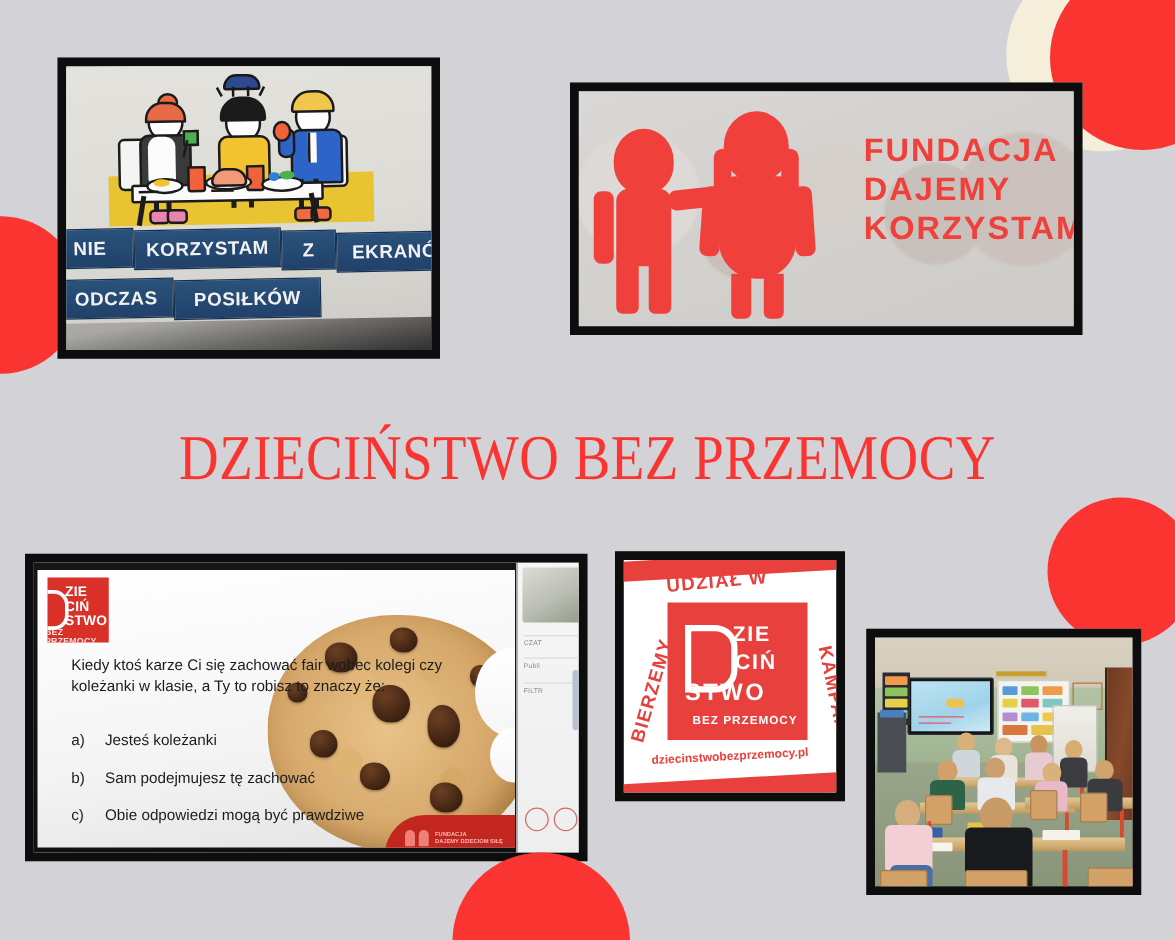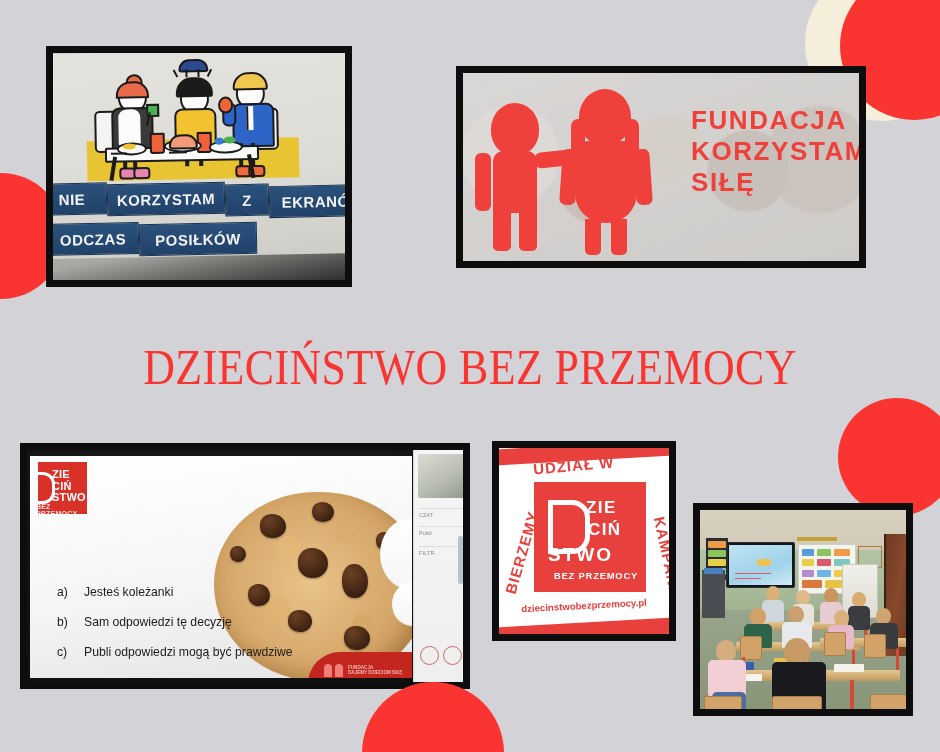--- a/index.html
+++ b/index.html
@@ -504,22 +504,22 @@
         <div class="fig-torso" style="left:162px; top:46px; width:14px; height:44px; border-radius:8px;"></div>
         <div class="fig-torso" style="left:112px; top:68px; width:62px; height:82px; border-radius:14px 14px 30px 30px;"></div>
         <div class="fig-arm" style="left:98px; top:76px; width:16px; height:56px; transform:rotate(4deg);"></div>
         <div class="fig-arm" style="left:172px; top:76px; width:16px; height:56px; transform:rotate(-4deg);"></div>
         <div class="fig-leg" style="left:122px; top:146px; width:16px; height:36px;"></div>
         <div class="fig-leg" style="left:148px; top:146px; width:16px; height:36px;"></div>
       </div>
 
       <div class="fdds-text">
         <span>FUNDACJA</span>
+        <span>DAJEMY</span>
         <span>KORZYSTAM</span>
-        <span>SIŁĘ</span>
       </div>
     </div>
   </div>
 
   <div class="title">DZIECIŃSTWO BEZ PRZEMOCY</div>
 
   <div class="circle circle-red-right"></div>
 
   <div class="photo" id="photo-quiz">
     <div class="photo-inner">
@@ -543,33 +543,34 @@
           <div class="chip" style="left:128px; top:72px; width:26px; height:34px;"></div>
           <div class="chip" style="left:34px;  top:92px; width:22px; height:22px;"></div>
           <div class="chip" style="left:74px;  top:118px; width:24px; height:22px;"></div>
           <div class="chip" style="left:130px; top:134px; width:26px; height:24px;"></div>
           <div class="chip" style="left:162px; top:40px; width:18px; height:18px;"></div>
           <div class="chip" style="left:16px;  top:54px; width:16px; height:16px;"></div>
           <div class="bite"></div>
           <div class="bite2"></div>
         </div>
 
+        <div class="quiz-q">Kiedy ktoś karze Ci się zachować fair wobec kolegi czy koleżanki w klasie, a Ty to robisz to znaczy że:</div>
 
         <div class="quiz-opts">
           <div class="quiz-opt">
             <span class="quiz-opt-k">a)</span>
             <span>Jesteś koleżanki</span>
           </div>
           <div class="quiz-opt">
             <span class="quiz-opt-k">b)</span>
-            <span>Sam odpowiedzi tę decyzję</span>
+            <span>Sam podejmujesz tę zachować</span>
           </div>
           <div class="quiz-opt">
             <span class="quiz-opt-k">c)</span>
-            <span>Publi odpowiedzi mogą być prawdziwe</span>
+            <span>Obie odpowiedzi mogą być prawdziwe</span>
           </div>
         </div>
 
         <div class="quiz-fdds">
           <div class="quiz-fdds-ic"></div>
           <div class="quiz-fdds-ic2"></div>
           <div class="quiz-fdds-tx">
             <div>FUNDACJA</div>
             <div>DAJEMY DZIECIOM SIŁĘ</div>
           </div>

